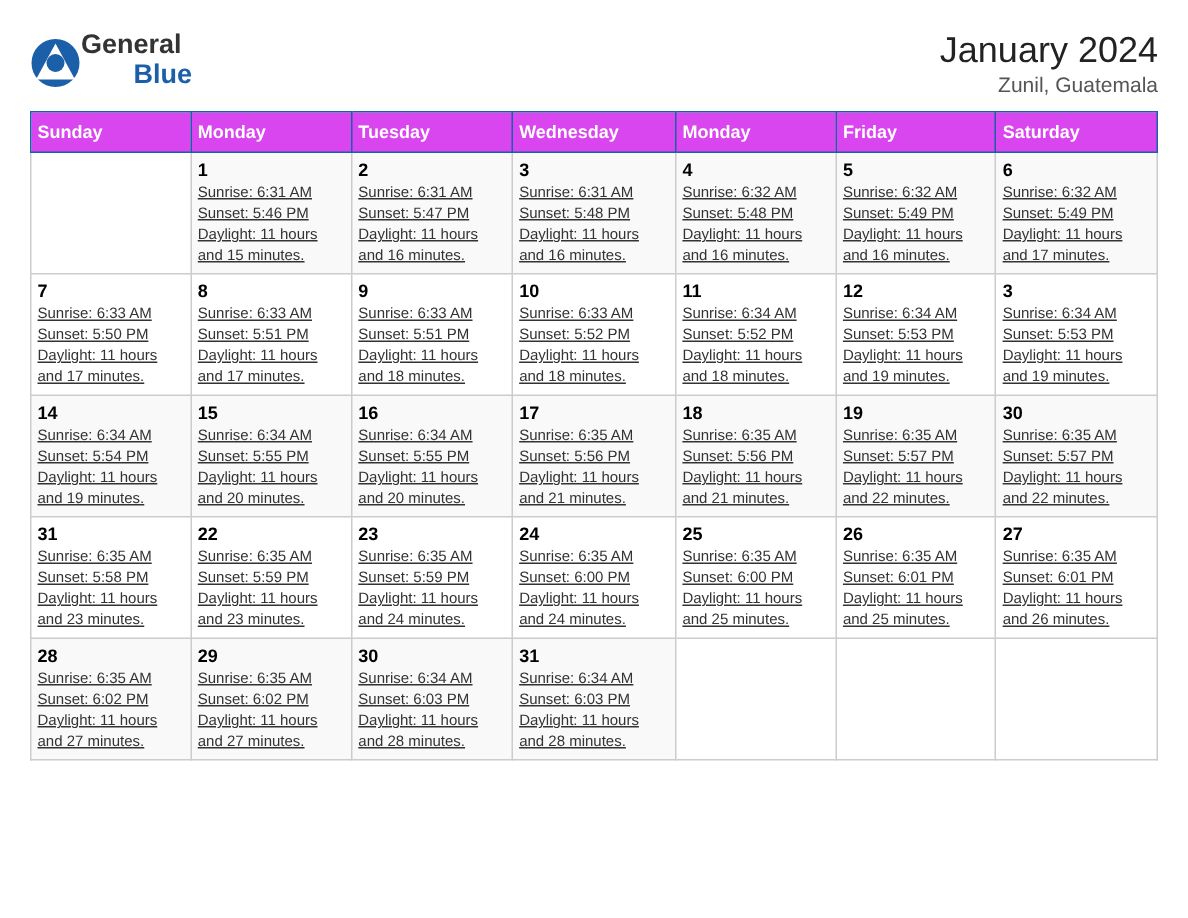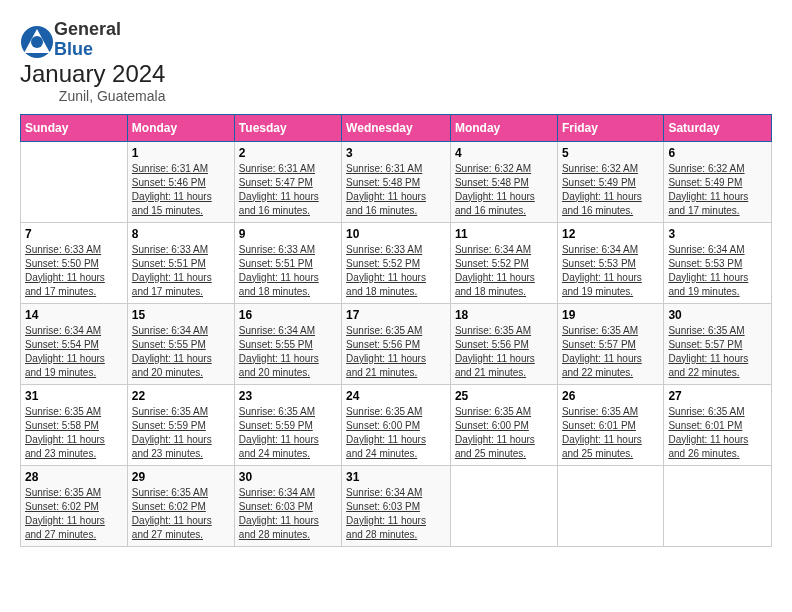--- a/index.html
+++ b/index.html
@@ -8,38 +8,38 @@
       background: #fff;
       width: 792px;
       min-height: 612px;
       padding: 20px;
     }
     .header {
       display: flex;
       justify-content: space-between;
       align-items: flex-start;
       margin-bottom: 10px;
-      flex-direction: column;
     }
     .logo {
       display: flex;
       align-items: center;
     }
     .logo-text {
       display: flex;
       flex-direction: column;
       font-size: 18px;
       font-weight: bold;
       line-height: 1.1;
     }
     .logo-text .general {
       color: #333;
     }
     .logo-text .blue {
       color: #1a5fa8;
+      margin-left: 35px;
     }
     .logo-icon {
       width: 30px;
       height: 30px;
       margin-right: 4px;
       position: relative;
     }
     .title-area {
       text-align: right;
     }
@@ -51,21 +51,21 @@
     .subtitle {
       font-size: 14px;
       color: #555;
     }
     table {
       width: 100%;
       border-collapse: collapse;
       font-size: 11px;
     }
     thead tr th {
-      background-color: #ec4899;
+      background-color: #d946ef;
       color: #fff;
       padding: 6px 4px;
       text-align: left;
       font-size: 12px;
       font-weight: bold;
       border: 1px solid #1a5fa8;
     }
     tbody tr td {
       border: 1px solid #ccc;
       padding: 4px;

